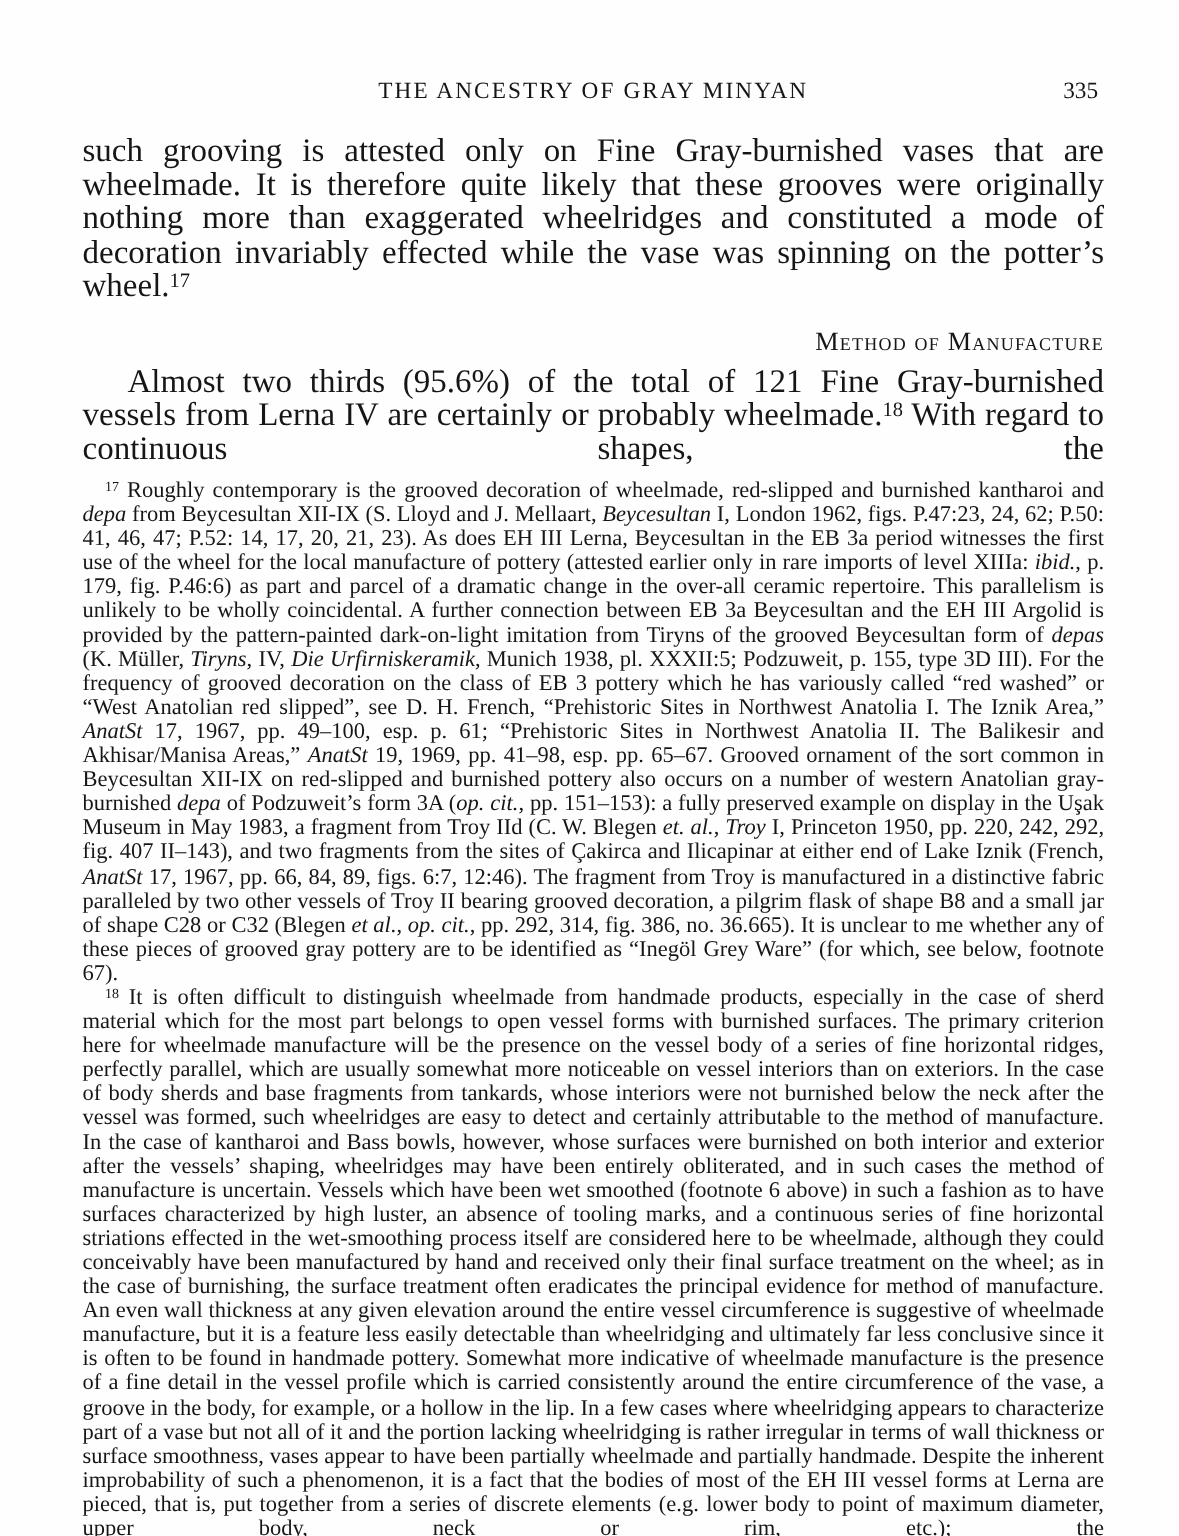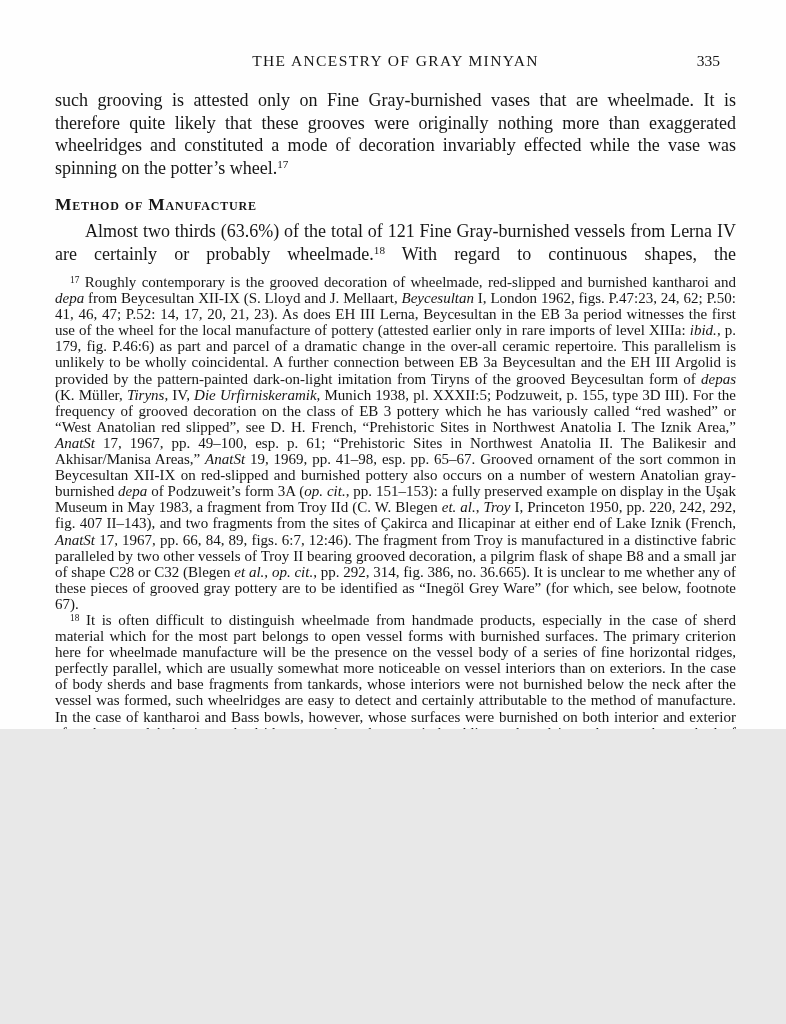--- a/index.html
+++ b/index.html
@@ -1,19 +1,19 @@
 <!DOCTYPE html>
 <html><head>
 <meta charset="utf-8">
 <style>
   html, body { margin: 0; padding: 0; background: #e8e8e8; }
   .page {
     position: relative;
     width: 786px;
-    height: 729px;
+    height: 1024px;
     margin: 0 auto;
     background: #fefefe;
     color: #161616;
     font-family: "Liberation Serif", "DejaVu Serif", serif;
     overflow: hidden;
     box-sizing: border-box;
   }
   .content {
     position: absolute;
     left: 55px;
@@ -22,40 +22,41 @@
   }
   .page-header {
     position: relative;
     text-align: center;
     font-size: 15.5px;
     letter-spacing: 1.4px;
     height: 20px;
   }
   .page-number {
     position: absolute;
-    right: 16px;
+    right: 4px;
     top: 0;
     letter-spacing: 0;
     font-size: 15.5px;
   }
   .body-para {
     margin: 0;
-    font-size: 18px;
+    font-size: 22px;
     line-height: 22.5px;
     text-align: justify;
   }
   .para-first { margin-top: 17px; text-indent: 0; }
   .para-indent { text-indent: 30px; }
   .justify-last { text-align-last: justify; }
   .section-heading {
     font-variant: small-caps;
-    font-weight: bold;
+    font-weight: normal;
     font-size: 17.5px;
     letter-spacing: 0.8px;
     margin: 15px 0 5px 0;
+    text-align: right;
   }
   .footnotes { margin-top: 9px; }
   .footnote {
     margin: 0;
     font-size: 15px;
     line-height: 16.1px;
     text-align: justify;
     text-indent: 15px;
   }
   sup {
@@ -76,21 +77,21 @@
     <header class="page-header">
       <span class="running-title">THE ANCESTRY OF GRAY MINYAN</span>
       <span class="page-number">335</span>
     </header>
 
     <main>
       <p class="body-para para-first"><span>such grooving is attested only on Fine Gray-burnished vases that are wheelmade. It is therefore quite likely that these grooves were originally nothing more than exaggerated wheelridges and constituted a mode of decoration invariably effected while the vase was spinning on the potter’s wheel.</span><sup>17</sup></p>
 
       <h2 class="section-heading">Method of Manufacture</h2>
 
-      <p class="body-para para-indent justify-last"><span>Almost two thirds (63.6%) of the total of 121 Fine Gray-burnished vessels from Lerna IV are certainly or probably wheelmade.</span><sup>18</sup><span> With regard to continuous shapes, the</span></p>
+      <p class="body-para para-indent justify-last"><span>Almost two thirds (95.6%) of the total of 121 Fine Gray-burnished vessels from Lerna IV are certainly or probably wheelmade.</span><sup>18</sup><span> With regard to continuous shapes, the</span></p>
 
       <section class="footnotes">
         <p class="footnote"><sup>17</sup><span> Roughly contemporary is the grooved decoration of wheelmade, red-slipped and burnished kantharoi and </span><i>depa</i><span> from Beycesultan XII-IX (S. Lloyd and J. Mellaart, </span><i>Beycesultan</i><span> I, London 1962, figs. P.47:23, 24, 62; P.50: 41, 46, 47; P.52: 14, 17, 20, 21, 23). As does EH III Lerna, Beycesultan in the EB 3a period witnesses the first use of the wheel for the local manufacture of pottery (attested earlier only in rare imports of level XIIIa: </span><i>ibid.</i><span>, p. 179, fig. P.46:6) as part and parcel of a dramatic change in the over-all ceramic repertoire. This parallelism is unlikely to be wholly coincidental. A further connection between EB 3a Beycesultan and the EH III Argolid is provided by the pattern-painted dark-on-light imitation from Tiryns of the grooved Beycesultan form of </span><i>depas</i><span> (K. Müller, </span><i>Tiryns</i><span>, IV, </span><i>Die Urfirniskeramik</i><span>, Munich 1938, pl. XXXII:5; Podzuweit, p. 155, type 3D III). For the frequency of grooved decoration on the class of EB 3 pottery which he has variously called “red washed” or “West Anatolian red slipped”, see D. H. French, “Prehistoric Sites in Northwest Anatolia I. The Iznik Area,” </span><i>AnatSt</i><span> 17, 1967, pp. 49–100, esp. p. 61; “Prehistoric Sites in Northwest Anatolia II. The Balikesir and Akhisar/Manisa Areas,” </span><i>AnatSt</i><span> 19, 1969, pp. 41–98, esp. pp. 65–67. Grooved ornament of the sort common in Beycesultan XII-IX on red-slipped and burnished pottery also occurs on a number of western Anatolian gray-burnished </span><i>depa</i><span> of Podzuweit’s form 3A (</span><i>op. cit.</i><span>, pp. 151–153): a fully preserved example on display in the Uşak Museum in May 1983, a fragment from Troy IId (C. W. Blegen </span><i>et. al.</i><span>, </span><i>Troy</i><span> I, Princeton 1950, pp. 220, 242, 292, fig. 407 II–143), and two fragments from the sites of Çakirca and Ilicapinar at either end of Lake Iznik (French, </span><i>AnatSt</i><span> 17, 1967, pp. 66, 84, 89, figs. 6:7, 12:46). The fragment from Troy is manufactured in a distinctive fabric paralleled by two other vessels of Troy II bearing grooved decoration, a pilgrim flask of shape B8 and a small jar of shape C28 or C32 (Blegen </span><i>et al.</i><span>, </span><i>op. cit.</i><span>, pp. 292, 314, fig. 386, no. 36.665). It is unclear to me whether any of these pieces of grooved gray pottery are to be identified as “Inegöl Grey Ware” (for which, see below, footnote 67).</span></p>
         <p class="footnote justify-last"><sup>18</sup><span> It is often difficult to distinguish wheelmade from handmade products, especially in the case of sherd material which for the most part belongs to open vessel forms with burnished surfaces. The primary criterion here for wheelmade manufacture will be the presence on the vessel body of a series of fine horizontal ridges, perfectly parallel, which are usually somewhat more noticeable on vessel interiors than on exteriors. In the case of body sherds and base fragments from tankards, whose interiors were not burnished below the neck after the vessel was formed, such wheelridges are easy to detect and certainly attributable to the method of manufacture. In the case of kantharoi and Bass bowls, however, whose surfaces were burnished on both interior and exterior after the vessels’ shaping, wheelridges may have been entirely obliterated, and in such cases the method of manufacture is uncertain. Vessels which have been wet smoothed (footnote 6 above) in such a fashion as to have surfaces characterized by high luster, an absence of tooling marks, and a continuous series of fine horizontal striations effected in the wet-smoothing process itself are considered here to be wheelmade, although they could conceivably have been manufactured by hand and received only their final surface treatment on the wheel; as in the case of burnishing, the surface treatment often eradicates the principal evidence for method of manufacture. An even wall thickness at any given elevation around the entire vessel circumference is suggestive of wheelmade manufacture, but it is a feature less easily detectable than wheelridging and ultimately far less conclusive since it is often to be found in handmade pottery. Somewhat more indicative of wheelmade manufacture is the presence of a fine detail in the vessel profile which is carried consistently around the entire circumference of the vase, a groove in the body, for example, or a hollow in the lip. In a few cases where wheelridging appears to characterize part of a vase but not all of it and the portion lacking wheelridging is rather irregular in terms of wall thickness or surface smoothness, vases appear to have been partially wheelmade and partially handmade. Despite the inherent improbability of such a phenomenon, it is a fact that the bodies of most of the EH III vessel forms at Lerna are pieced, that is, put together from a series of discrete elements (e.g. lower body to point of maximum diameter, upper body, neck or rim, etc.); the</span></p>
       </section>
     </main>
 
   </div>
 </div>
 

